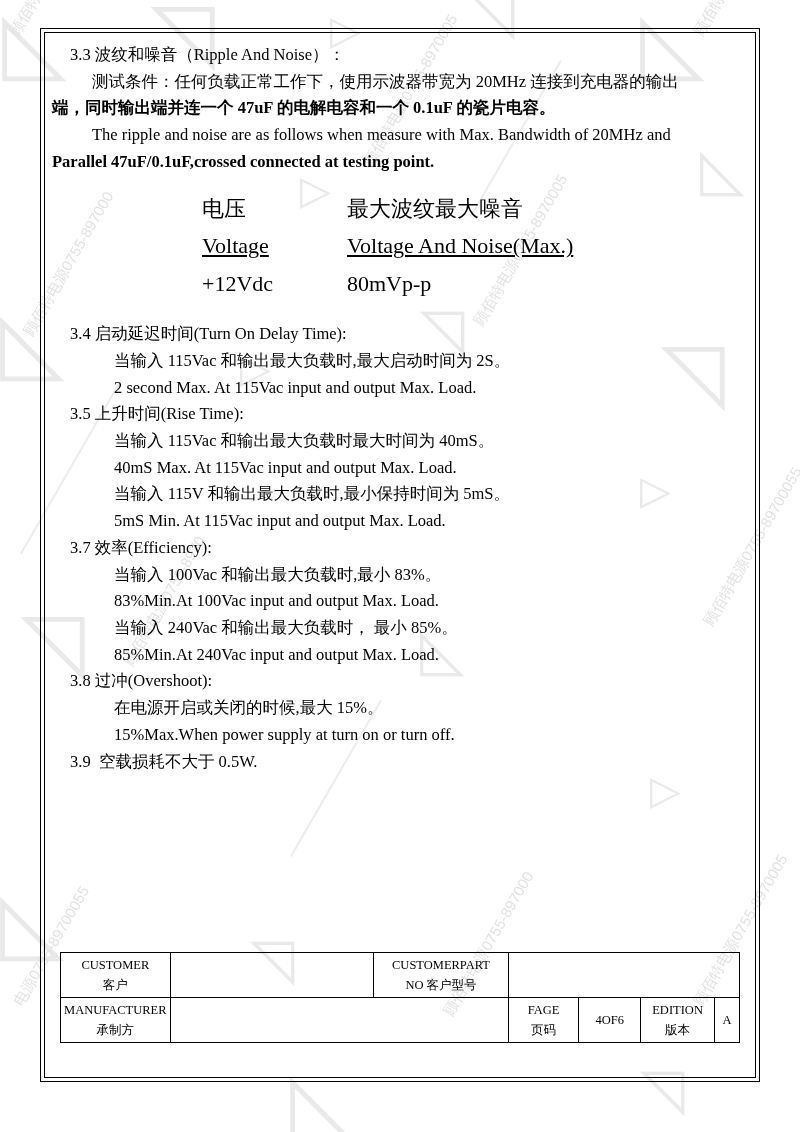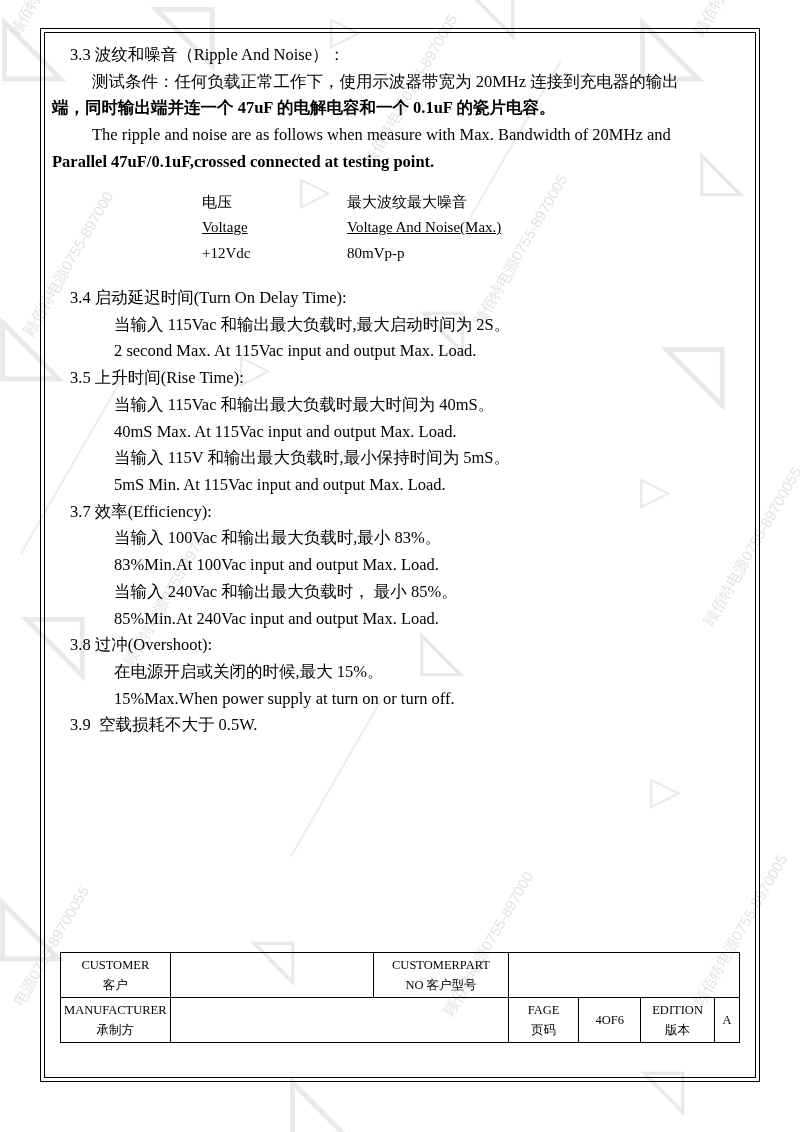--- a/index.html
+++ b/index.html
@@ -84,21 +84,21 @@
   .l-indent1 { padding-left: 18px; }
   .l-indent2 { padding-left: 40px; }
   .l-indent3 { padding-left: 62px; }
   .l-none { padding-left: 0; font-weight: bold; }
   .spacer-m { height: 18px; }
 
   
   .ripple-table {
     margin: 14px 0 0 0;
     padding-left: 150px;
-    font-size: 15px;
+    font-size: 22px;
     line-height: 1.72;
   }
   .rt-row { display: flex; }
   .rt-c1 { width: 145px; }
   .rt-c2 { width: 260px; font-family: Liberation Serif, serif; }
   .rt-underline .rt-c1,
   .rt-underline .rt-c2 {
     text-decoration: underline;
   }
 

